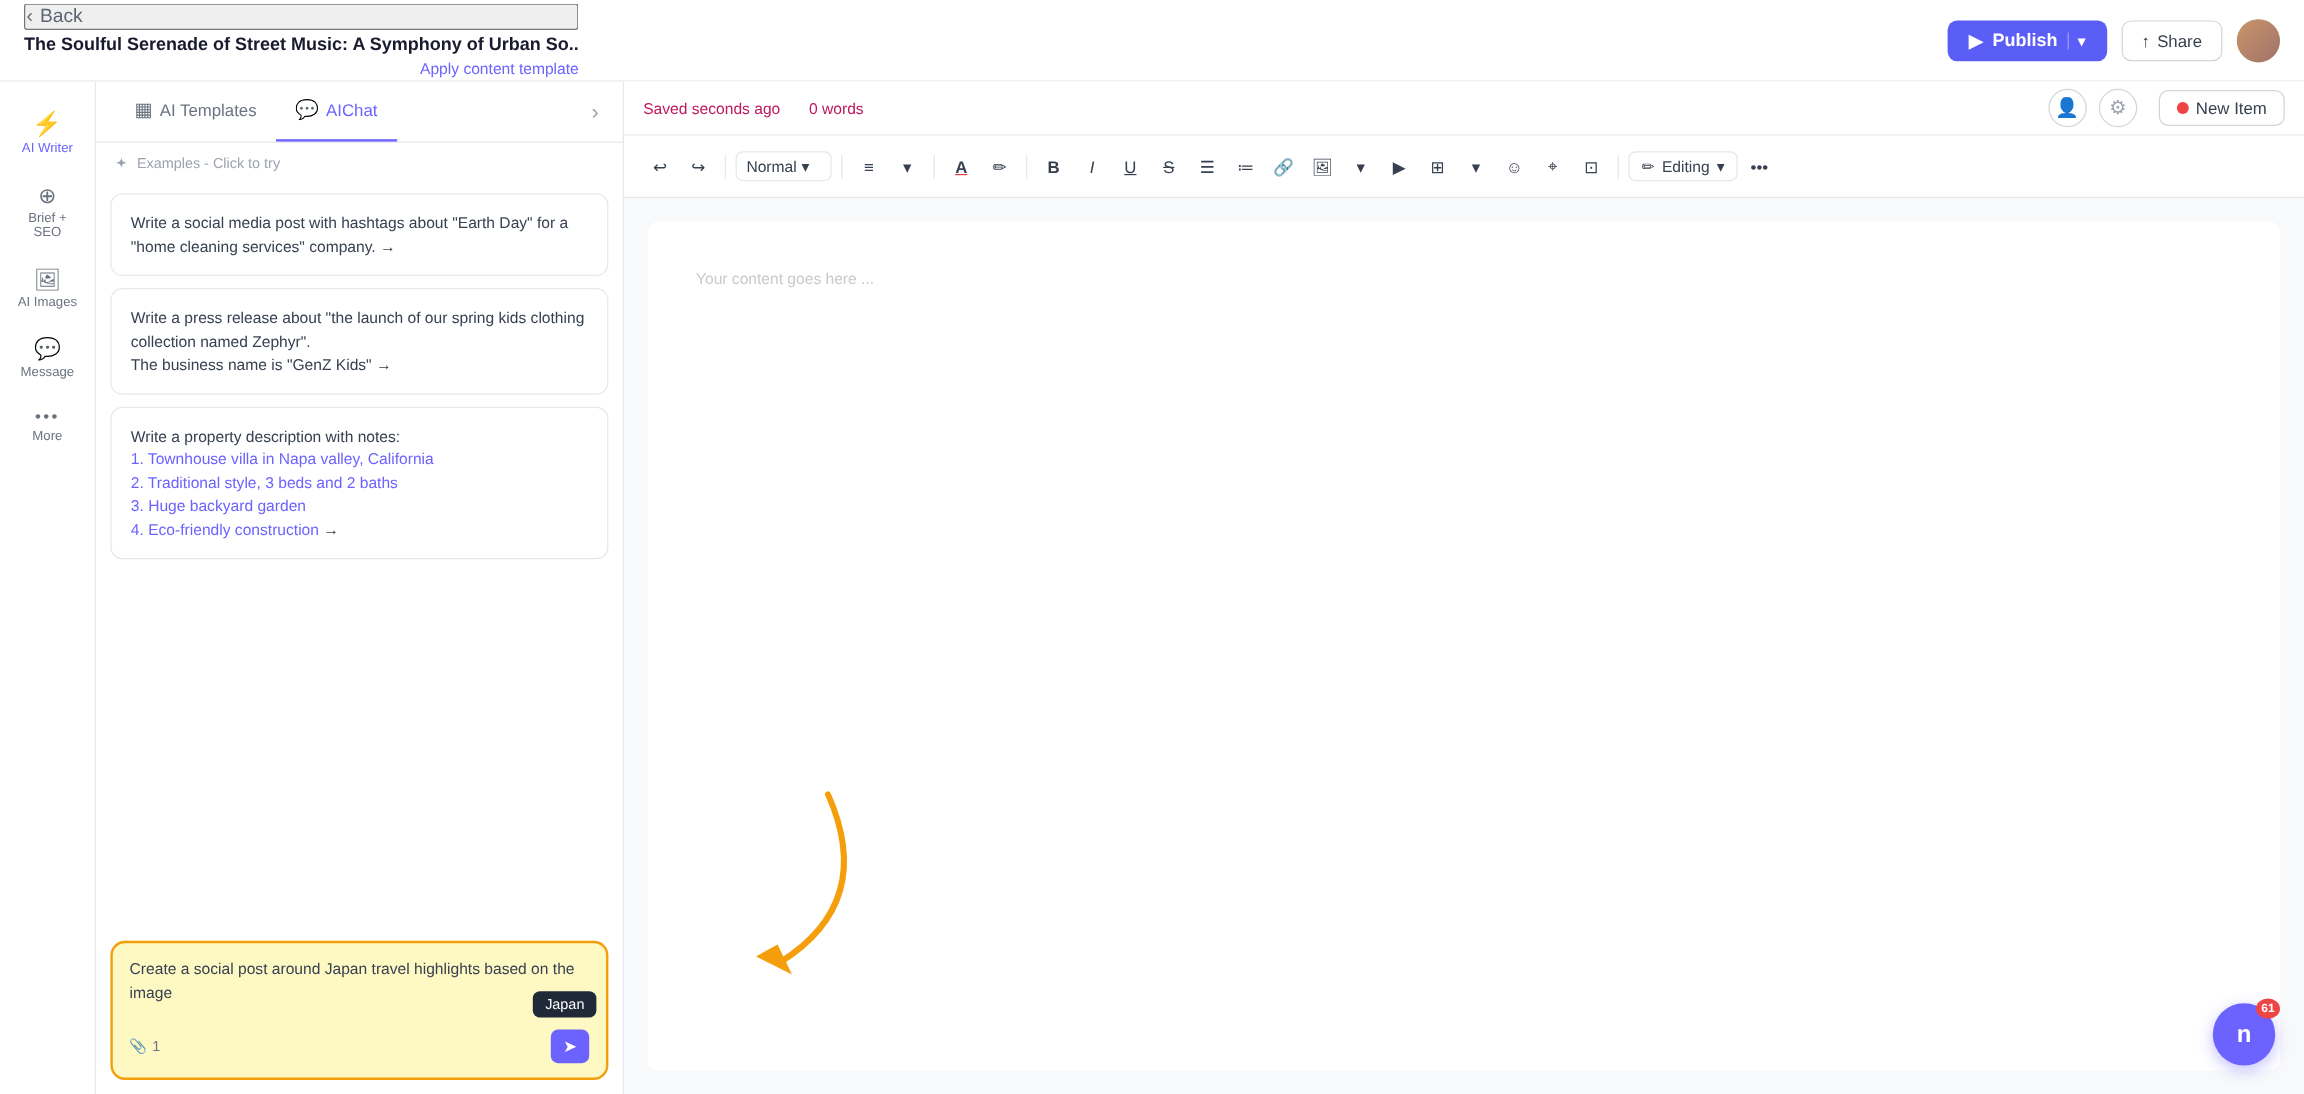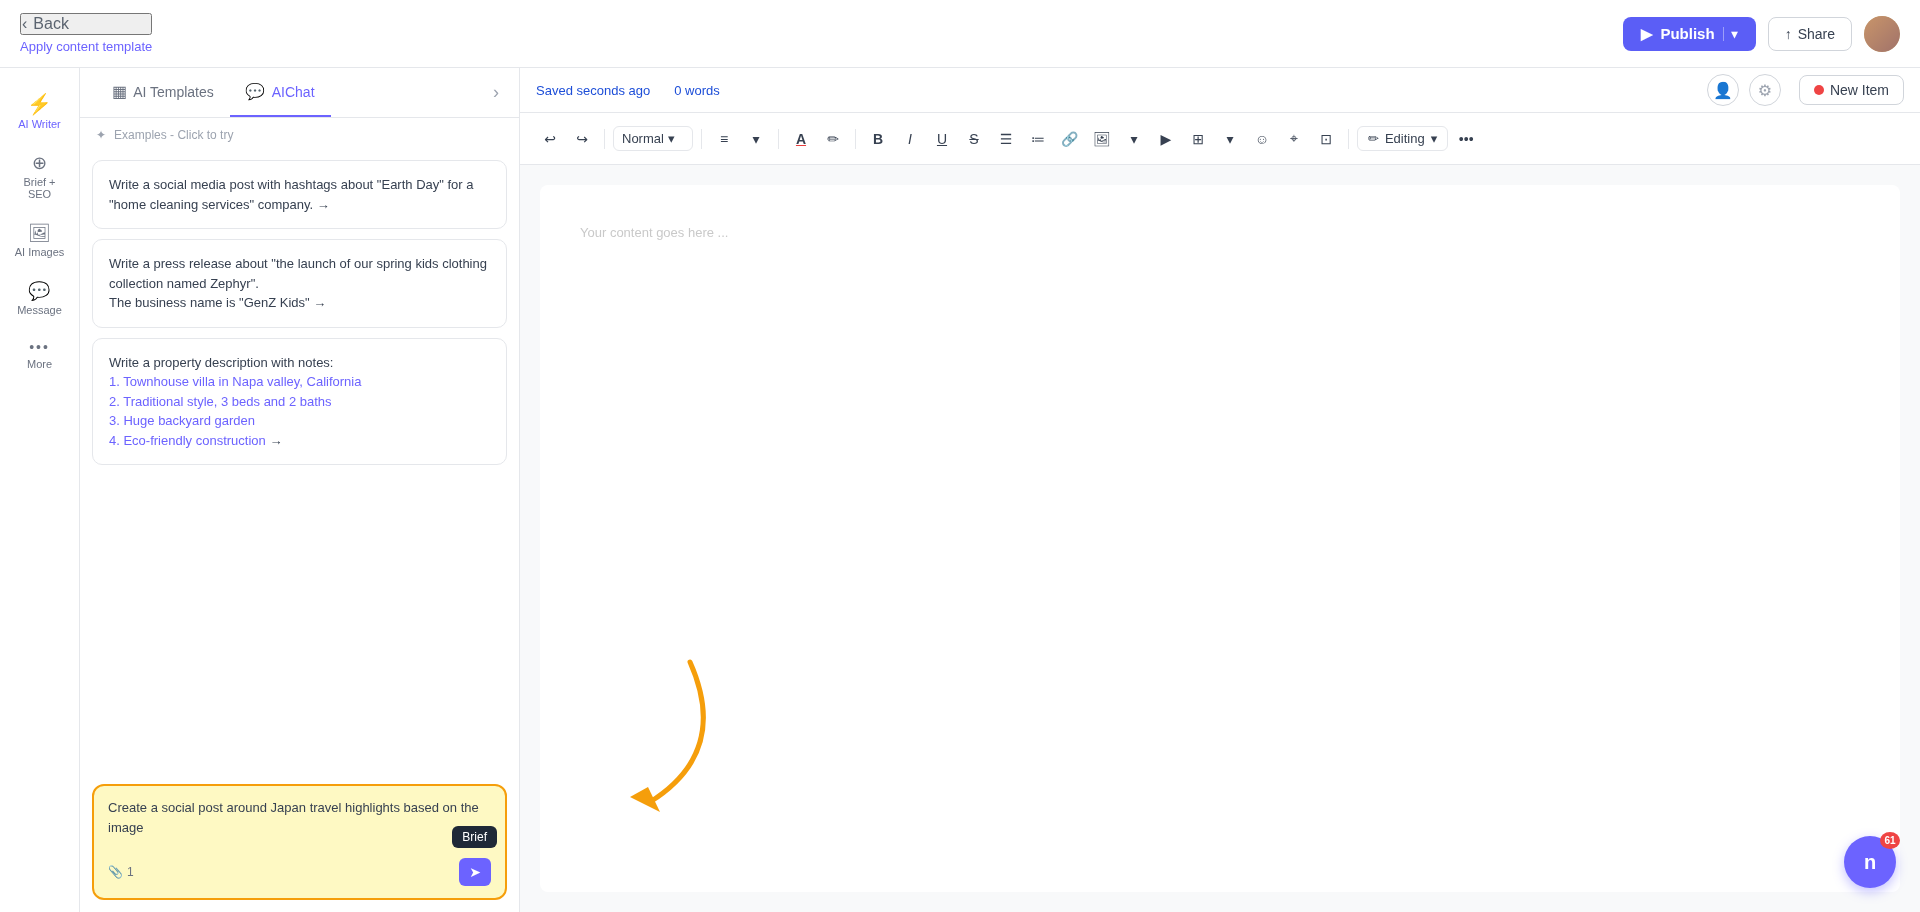--- a/index.html
+++ b/index.html
@@ -100,21 +100,21 @@
 
     
     .editor-area { flex: 1; display: flex; flex-direction: column; background: #f8f9fa; }
 
     
     .editor-toolbar {
       background: #fff; border-bottom: 1px solid #e5e7eb;
       padding: 0 16px; height: 52px;
       display: flex; align-items: center; gap: 4px; flex-wrap: nowrap; overflow: hidden;
     }
-    .toolbar-status { font-size: 13px; color: #1d4ed8; margin-right: 12px; }
+    .toolbar-status { font-size: 13px; color: #be185d; margin-right: 12px; }
     .toolbar-divider { width: 1px; height: 20px; background: #e5e7eb; margin: 0 4px; }
     .toolbar-btn {
       background: none; border: none; cursor: pointer; color: #374151;
       width: 28px; height: 28px; display: flex; align-items: center; justify-content: center;
       border-radius: 4px; font-size: 14px;
     }
     .toolbar-btn.bold { font-weight: 700; }
     .toolbar-select {
       display: flex; align-items: center; gap: 4px; padding: 4px 8px;
       border: 1px solid #e5e7eb; border-radius: 6px; font-size: 13px; cursor: pointer;
@@ -174,20 +174,21 @@
   </style>
 </head>
 <body>
 
 <div class="top-header">
   <div class="top-header-left">
     <button class="back-btn">
       <span>‹</span>
       <span>Back</span>
     </button>
+    <span class="doc-title">The Soulful Serenade of Street Music: A Symphony of Urban So..</span>
     <span class="apply-template">Apply content template</span>
   </div>
   <div class="top-header-right">
     <button class="publish-btn">
       <span>▶</span>
       <span>Publish</span>
       <span class="dropdown-arrow">▾</span>
     </button>
     <button class="share-btn">
       <span>↑</span>
@@ -266,21 +267,21 @@
       <div class="input-box">
         <div class="input-text" contenteditable="true" style="">Create a social post around Japan travel highlights based on the image</div>
         <div class="input-footer">
           <span class="attach-count">
             <span>📎</span>
             <span>1</span>
           </span>
           <div style="display:flex; align-items:center; gap:6px;">
             <div style="position:relative;">
               <div style="position:absolute; bottom:38px; right:-6px; background:#1f2937; color:#fff; font-size:12px; border-radius:6px; padding:4px 10px; white-space:nowrap;">
-                <span>Brief</span>
+                <span>Japan</span>
               </div>
               <button class="send-icon-btn">
                 <span>➤</span>
               </button>
             </div>
           </div>
         </div>
       </div>
     </div>
 

